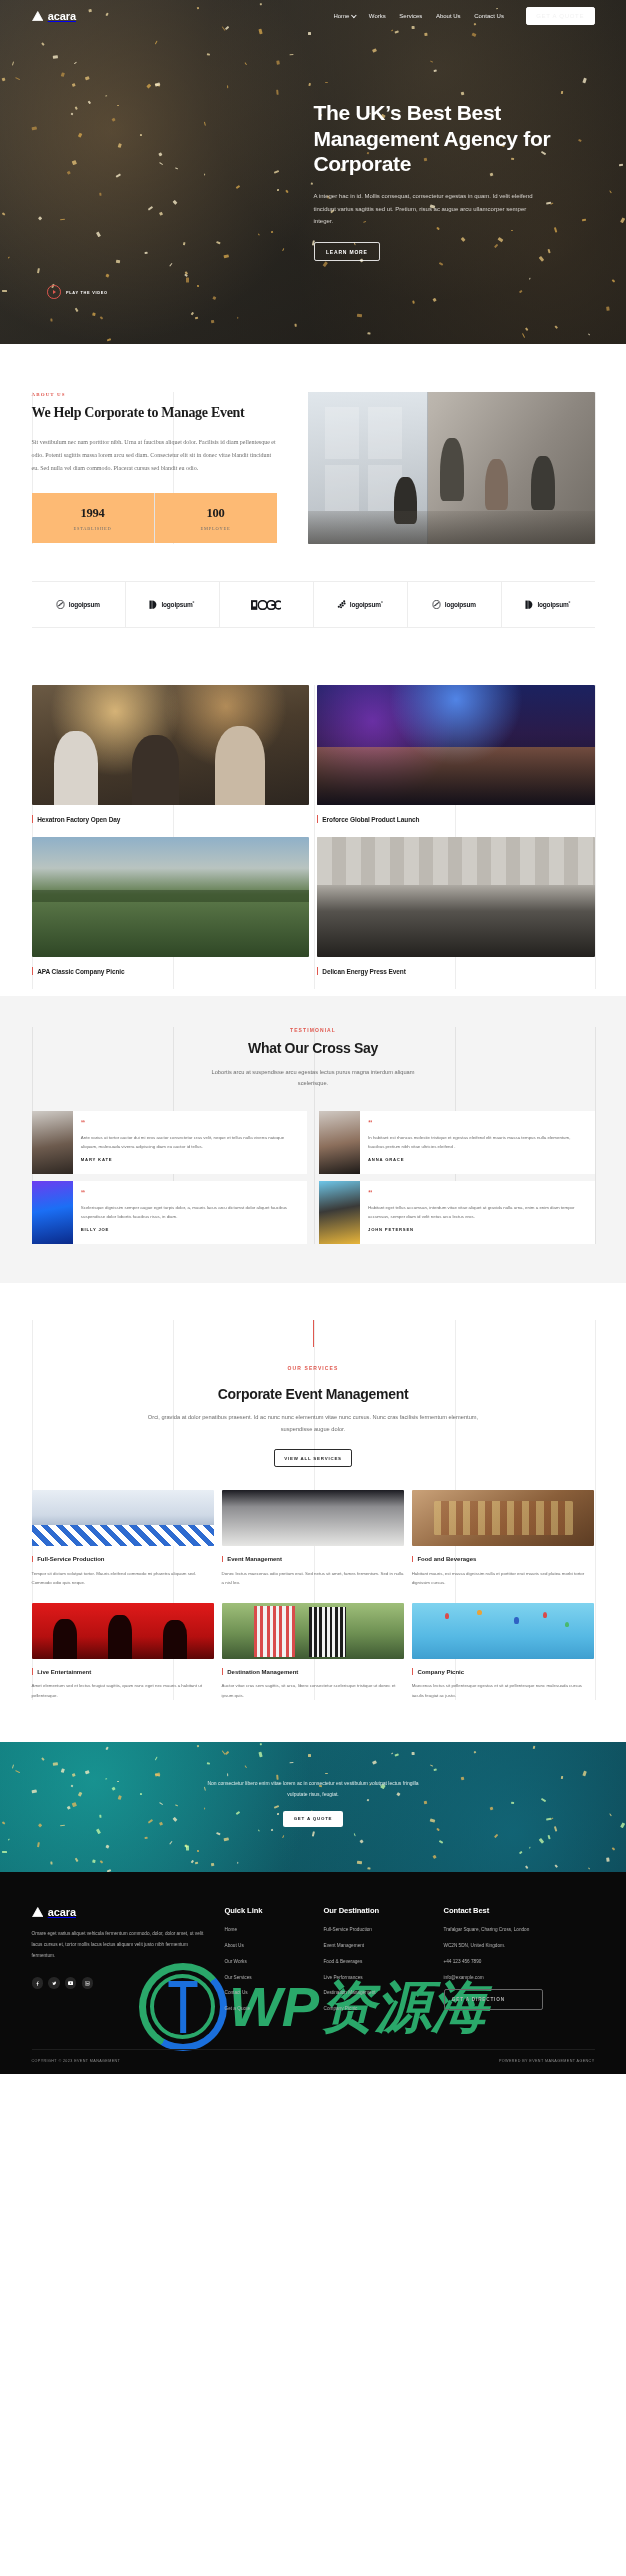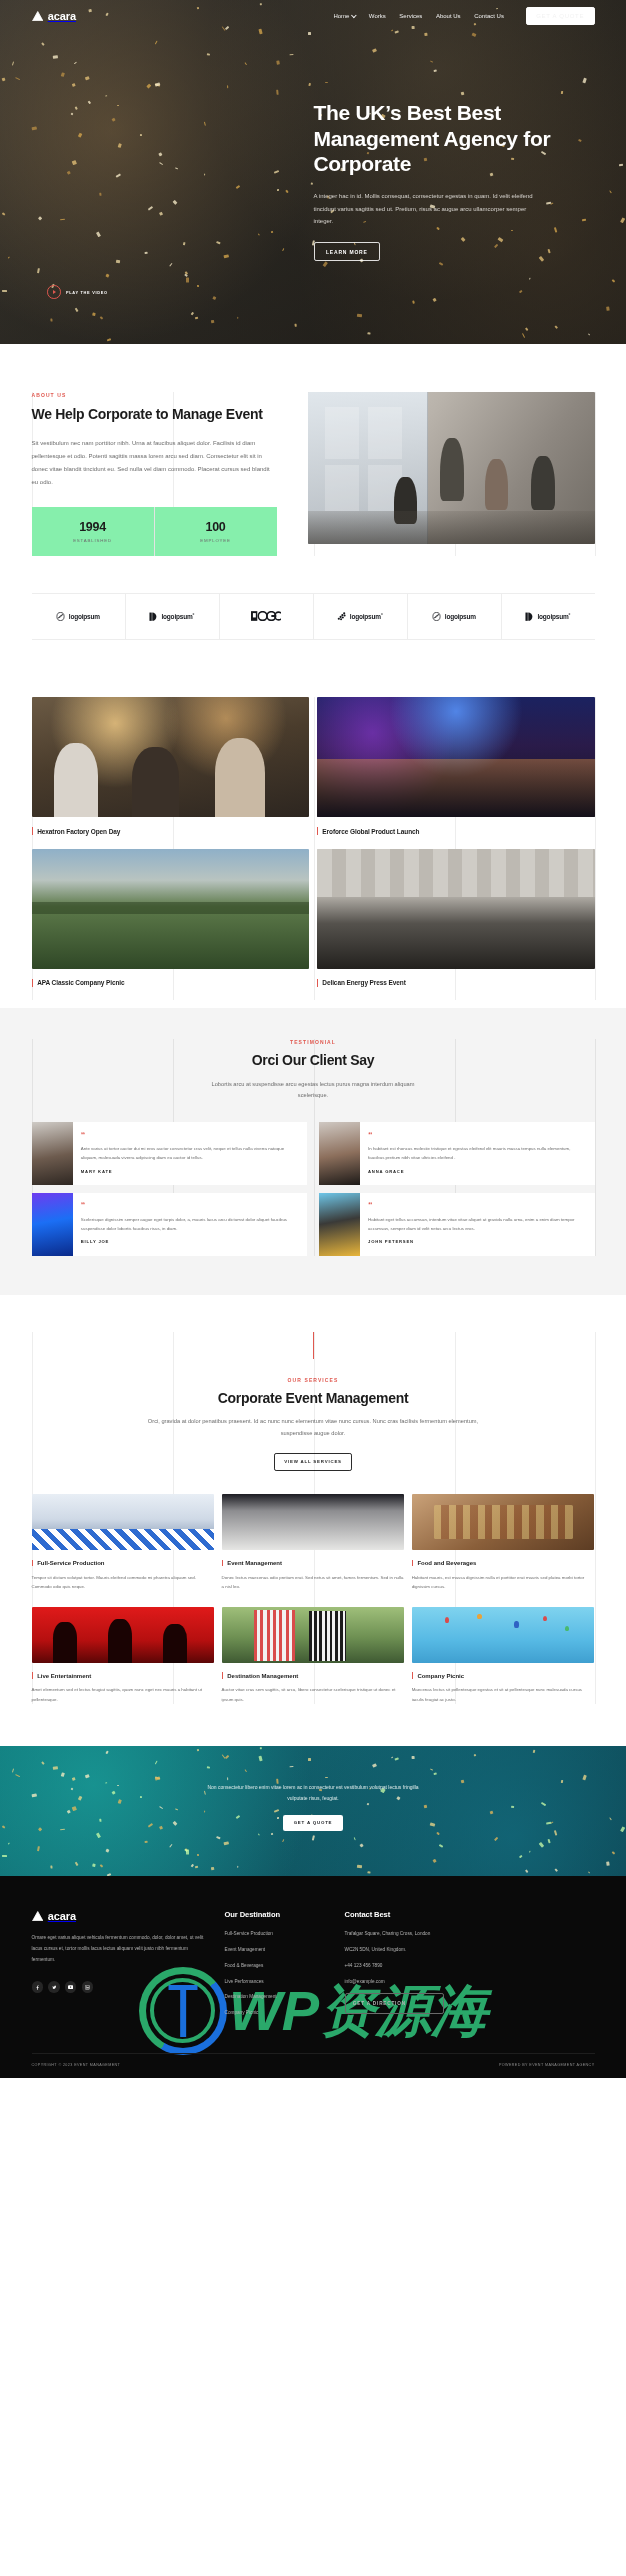--- a/index.html
+++ b/index.html
@@ -73,23 +73,23 @@
   }
   .play-tri { width:0;height:0;border-left:3.1px solid #e0584f;border-top:2.1px solid transparent;border-bottom:2.1px solid transparent;margin-left:1px;}
   .play span.lbl { color:#fff; font-size:3.9px; letter-spacing:0.7px; font-weight:700; }
 
   
   .about { padding:48px 0 37px; position:relative; }
   .about-grid { display:flex; gap:31px; position:relative; z-index:2; }
   .eyebrow { color:#e0584f; font-size:5px; letter-spacing:1.1px; font-weight:700; }
   .h2 { font-size:14px; line-height:1.3; font-weight:700; letter-spacing:-0.3px; margin-top:7.3px; }
   .body-txt { color:#6c6c6c; font-size:6px; line-height:2.15; }
-  .about-left { width:245px; }
+  .about-left { width:245px;font-family:Liberation Serif, serif; }
   .about-left .body-txt { margin-top:13.6px; }
-  .stats { display:flex; background:#86efac; margin-top:18px; }
+  .stats { display:flex; background:#fdba74; margin-top:18px; }
   .stat { flex:1; padding:13.6px 0 12.5px; text-align:center; }
   .stat + .stat { border-left:0.5px solid #e3e3e3; }
   .stat .num { font-size:12.5px; font-weight:700; letter-spacing:-0.3px; }
   .stat .lbl { font-size:4.4px; letter-spacing:0.8px; color:#6c6c6c; margin-top:4.2px; }
   .about-img {
     flex:1; height:152px; border-radius:1px; overflow:hidden; position:relative;
     background:linear-gradient(125deg,#d7d2cb 0%,#b9b3ab 35%,#8d8780 70%,#6f6a63 100%);
   }
   .about-img::before{
     content:""; position:absolute; left:0; top:0; width:42%; height:100%;
@@ -130,21 +130,21 @@
   .card { background:#fff; display:flex; min-height:63px; }
   .card .ph { width:41px; flex:none; }
   .card .bd { padding:8.3px 9.4px 8.3px 8.3px; }
   .q { color:#e0584f; font-size:9px; font-weight:700; line-height:1; letter-spacing:-0.5px; }
   .card p { color:#6c6c6c; font-size:4.4px; line-height:2.05; margin-top:4.7px; }
   .card .who { font-size:4.2px; letter-spacing:0.8px; font-weight:700; margin-top:6.3px; }
 
   
   .services { padding:37px 0 42px; position:relative; text-align:center; }
   .vline { width:0.5px; height:27px; background:#e0584f; margin:0 auto 18px; }
-  .services .h2 { margin-top:6px; }
+  .services .h2 { margin-top:14px; }
   .services p.lead { color:#6c6c6c; font-size:5.7px; line-height:2; margin:9.4px auto 0; max-width:344px; }
   .btn-center { display:inline-block; margin-top:13.6px; }
   .svc-grid { display:flex; gap:7.3px; margin-top:23px; text-align:left; position:relative; z-index:2; }
   .svc-grid + .svc-grid { margin-top:15.7px; }
   .svc { flex:1; }
   .svc-img { height:56px; border-radius:1px; overflow:hidden; position:relative; }
   .svc-title { display:flex; align-items:center; gap:4.7px; margin-top:9.4px; }
   .svc-title i { width:1px; height:6.8px; background:#e0584f; display:block; }
   .svc-title span { font-size:6px; font-weight:700; }
   .svc p { color:#6c6c6c; font-size:4.4px; line-height:2.1; margin-top:6.3px; }
@@ -549,21 +549,21 @@
     <div class="guides">
       <i style="left:0"></i>
         <i style="left:141px"></i>
         <i style="left:282px"></i>
         <i style="left:423px"></i>
         <i style="left:563px"></i>
     </div>
 
     <div class="testi-head">
       <div class="eyebrow">TESTIMONIAL</div>
-      <h2 class="h2">Orci Our Client Say</h2>
+      <h2 class="h2">What Our Cross Say</h2>
       <p>Lobortis arcu at suspendisse arcu egestas lectus purus magna interdum aliquam scelerisque.</p>
     </div>
 
     <div class="testi-grid">
       <div class="testi-col">
         <div class="card">
           <div class="ph" style="background:linear-gradient(170deg,#cfcbc6,#6d5b4e 55%,#2e2722)"></div>
           <div class="bd">
             <div class="q">“</div>
             <p>Ante varius at tortor auctor dui mi eros auctor consectetur cras velit, neque et tellus nulla viverra natoque aliquam, malesuada viverra adipiscing diam eu auctor id tellus.</p>
@@ -864,20 +864,29 @@
               <svg width="4.7" height="4.7" viewBox="0 0 10 10">
                 <rect x="0.6" y="0.6" width="8.8" height="8.8" rx="1.4" fill="none" stroke="#fff" stroke-width="1"></rect>
                 <rect x="2.2" y="4" width="1.2" height="3.6" fill="#fff"></rect>
                 <circle cx="2.8" cy="2.7" r=".8" fill="#fff"></circle>
                 <path d="M4.4 7.6V4h1.2v.5c.25-.4.7-.6 1.2-.6 1 0 1.4.6 1.4 1.7v2h-1.2V5.8c0-.5-.2-.8-.6-.8s-.8.3-.8.9v1.7z" fill="#fff"></path>
               </svg>
             </a>
         </div>
       </div>
 
+      <div class="foot-col">
+        <h4>Quick Link</h4>
+        <a href="#">Home</a>
+        <a href="#">About Us</a>
+        <a href="#">Our Works</a>
+        <a href="#">Our Services</a>
+        <a href="#">Contact Us</a>
+        <a href="#">Get a Quote</a>
+      </div>
 
       <div class="foot-col wide">
         <h4>Our Destination</h4>
         <a href="#">Full-Service Production</a>
         <a href="#">Event Management</a>
         <a href="#">Food &amp; Beverages</a>
         <a href="#">Live Performances</a>
         <a href="#">Destination Management</a>
         <a href="#">Company Picnic</a>
       </div>

